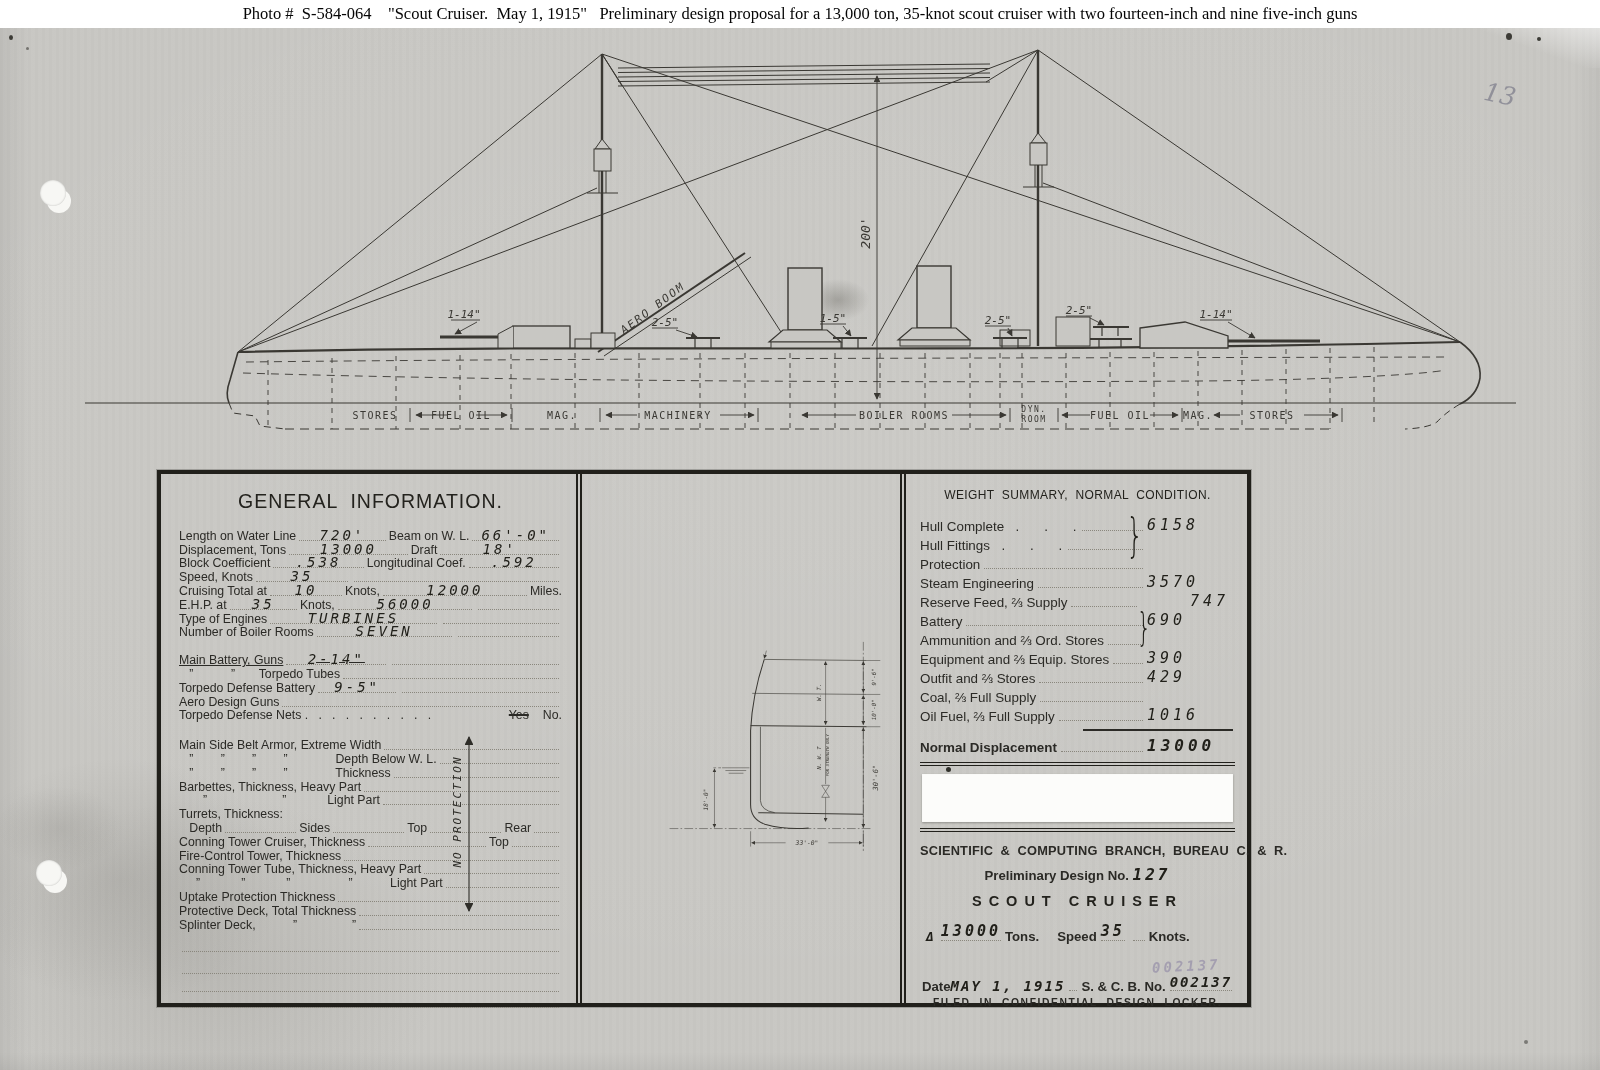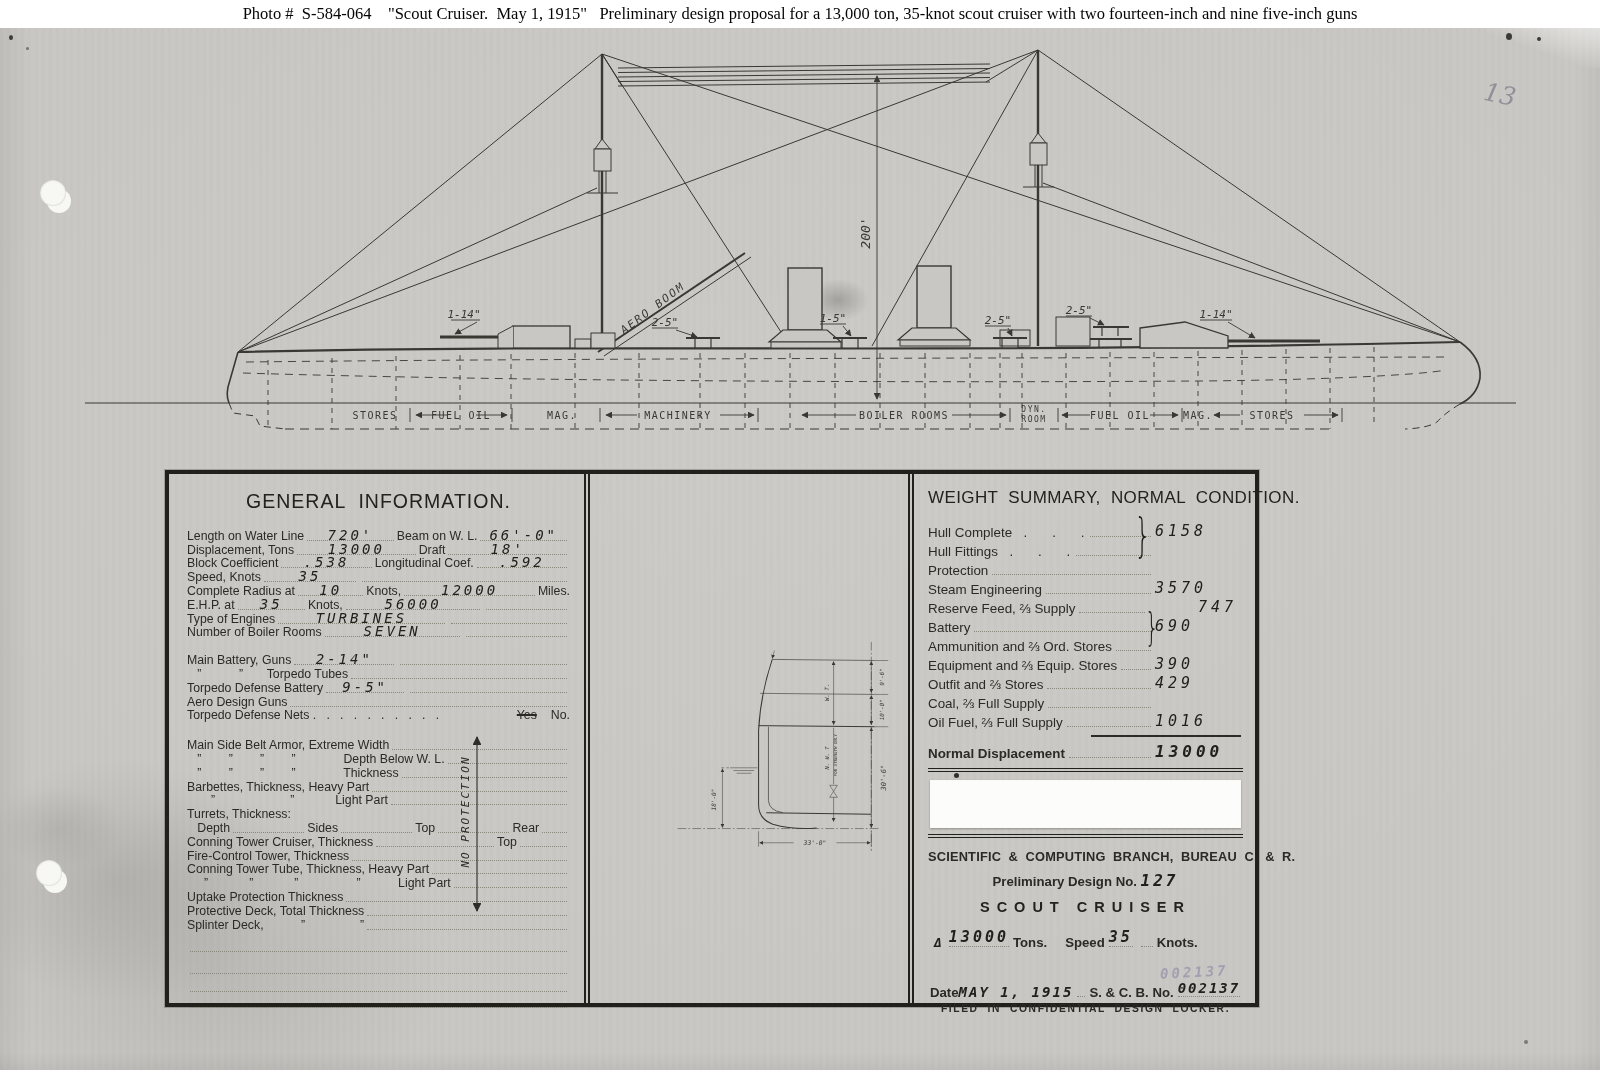--- a/index.html
+++ b/index.html
@@ -34,48 +34,48 @@
     background:linear-gradient(200deg, rgba(255,255,255,.55), rgba(255,255,255,0) 55%);}
 
   
   svg{display:block;}
   svg text{font-family:"DejaVu Sans Mono",monospace;fill:#3a3833;}
   .hand{font-style:italic;}
 
   
   .main-box{position:absolute;left:157px;top:442px;width:1094px;height:537px;
     border:4px solid #21201b;box-sizing:border-box;display:flex;
-    box-shadow:0 0 0 1px rgba(33,32,27,.25);margin-left:8px;}
+    box-shadow:0 0 0 1px rgba(33,32,27,.25);}
   .panel{box-sizing:border-box;position:relative;}
   .gi-panel{width:421px;border-right:6px double #21201b;padding:10px 14px 0 18px;}
   .mid-panel{flex:1;}
   .ws-panel{width:347px;border-left:6px double #21201b;padding:10px 12px 0 14px;}
   .mid-panel svg{position:absolute;left:0;top:0;width:100%;height:100%;}
 
   
   .gi-title{text-align:center;font-size:19.5px;letter-spacing:1px;color:#23221d;
     margin:6px 0 16px 0;white-space:pre;}
   .row{display:flex;align-items:flex-end;height:13.8px;font-size:12.3px;line-height:13px;}
-  .row.sp1{margin-top:14px;}
+  .row.sp1{margin-top:14px;text-decoration:underline;}
   .row.sp2{margin-top:16px;}
   .row.blank{height:22px;}
   .lbl{white-space:pre;color:#2b2a26;}
   .fill{flex:1;border-bottom:1px dotted #8a877d;margin:0 3px 2px 3px;text-align:center;
     min-width:8px;position:relative;}
   .fill .hw{position:relative;top:3px;}
   .hw{font-family:"DejaVu Sans Mono",monospace;font-style:italic;font-size:14px;
     letter-spacing:3px;color:#21201a;white-space:pre;}
   .struck{text-decoration:line-through;text-decoration-thickness:2px;}
   .np-overlay{position:absolute;left:278px;top:255px;width:40px;height:190px;pointer-events:none;}
   .np-text{position:absolute;left:-62px;top:76px;width:160px;transform:rotate(-90deg);
     font-family:"DejaVu Sans Mono",monospace;font-size:11px;letter-spacing:2px;
     font-style:italic;color:#2e2d28;text-align:center;}
 
   
-  .ws-title{text-align:center;font-size:17px;letter-spacing:.4px;margin:4px 0 13px 0;
+  .ws-title{text-align:center;font-size:12px;letter-spacing:.4px;margin:4px 0 13px 0;
     white-space:pre;color:#23221d;}
   .wrow{display:flex;align-items:flex-end;height:19px;font-size:13.4px;}
   .wlbl{white-space:pre;}
   .wdots{white-space:pre;letter-spacing:2px;}
   .wfill{flex:1;border-bottom:1px dotted #8a877d;margin:0 4px 3px 4px;}
   .wval{width:88px;text-align:left;}
   .wval .hw{font-size:15px;letter-spacing:4px;}
   .ws-brace{position:absolute;font-size:26px;font-weight:200;color:#21201a;
     transform:scaleY(1.75);font-family:"DejaVu Sans",sans-serif;}
   .ws-sumline{width:150px;margin:5px 2px 2px auto;border-top:2px solid #2b2a26;}
@@ -348,21 +348,21 @@
         <span class="fill"><i class="hw">.538</i></span>
         <span class="lbl">Longitudinal Coef.</span>
         <span class="fill"><i class="hw">.592</i></span>
       </div>
       <div class="row">
         <span class="lbl">Speed, Knots</span>
         <span class="fill" style="flex:.45"><i class="hw">35</i></span>
         <span class="fill"></span>
       </div>
       <div class="row">
-        <span class="lbl">Complete Radius at</span>
+        <span class="lbl">Cruising Total at</span>
         <span class="fill" style="flex:.5"><i class="hw">10</i></span>
         <span class="lbl">Knots,</span>
         <span class="fill"><i class="hw">12000</i></span>
         <span class="lbl">Miles.</span>
       </div>
       <div class="row">
         <span class="lbl">E.H.P. at</span>
         <span class="fill" style="flex:.5"><i class="hw">35</i></span>
         <span class="lbl">Knots,</span>
         <span class="fill"><i class="hw">56000</i></span>

